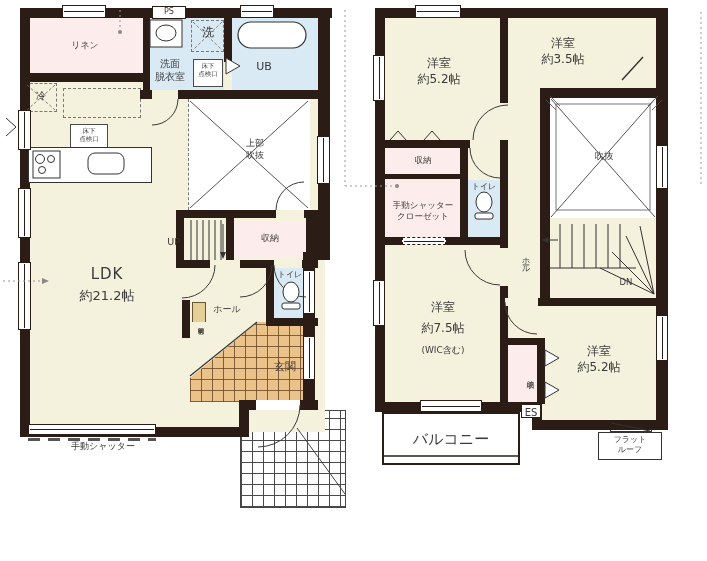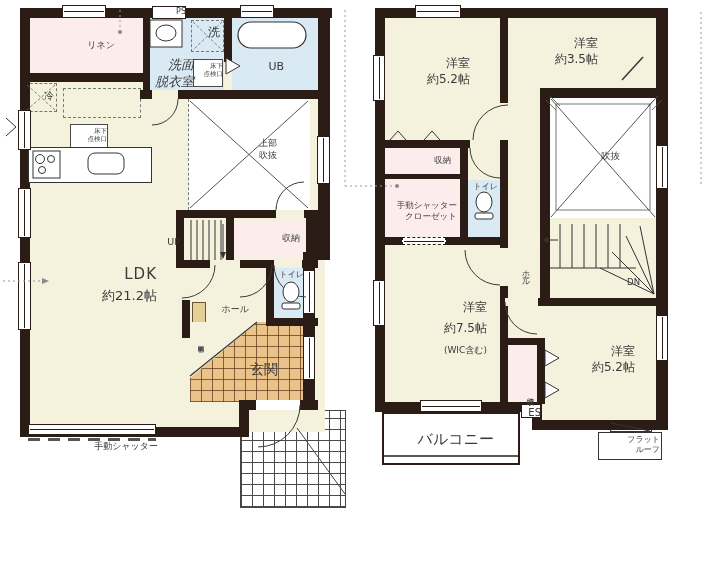--- a/index.html
+++ b/index.html
@@ -7,21 +7,21 @@
     font-family:"DejaVu Sans","Liberation Sans",sans-serif;}
   .r{position:absolute;z-index:1;}
   .w{position:absolute;background:#2b1d15;z-index:3;}
   .gap{position:absolute;background:#f4f1dd;z-index:4;}
   .gapw{position:absolute;background:#ffffff;z-index:4;}
   .win{position:absolute;background:#fff;border:1px solid #2b1d15;z-index:4;box-sizing:border-box;}
   .win-h::after{content:"";position:absolute;left:1px;right:1px;top:45%;border-top:1px solid #2b1d15;}
   .win-v::after{content:"";position:absolute;top:1px;bottom:1px;left:45%;border-left:1px solid #2b1d15;}
   .dashbox{position:absolute;border:1px dashed #777;box-sizing:border-box;z-index:2;}
   .whitebox{position:absolute;background:#fff;border:1px solid #4a4a4a;box-sizing:border-box;z-index:4;}
-  .lbl{position:absolute;color:#3a3a3a;text-align:right;line-height:1.3;z-index:6;white-space:nowrap;}
+  .lbl{position:absolute;color:#3a3a3a;text-align:center;line-height:1.3;z-index:6;white-space:nowrap;}
   .lbl2{white-space:normal;}
   .vlbl{writing-mode:vertical-rl;text-orientation:upright;white-space:normal;letter-spacing:0px;}
   .tile{position:absolute;z-index:1;background-color:#ebc289;
     background-image:repeating-linear-gradient(0deg,rgba(95,62,30,.75) 0 1px,transparent 1px 11px),
                      repeating-linear-gradient(90deg,rgba(95,62,30,.75) 0 1px,transparent 1px 11px);}
   .porch{position:absolute;z-index:0;background-color:#fff;border:1px solid #444;box-sizing:border-box;
     background-image:repeating-linear-gradient(0deg,#4a4a4a 0 1px,transparent 1px 11px),
                      repeating-linear-gradient(90deg,#4a4a4a 0 1px,transparent 1px 11px);}
   .shutter{position:absolute;z-index:6;height:3px;
     background:repeating-linear-gradient(90deg,#555 0 12px,transparent 12px 20px);}
@@ -92,31 +92,31 @@
     <div class="win win-v" style="left:303px;top:270px;width:12px;height:44px;"></div>
     <div class="win win-v" style="left:303px;top:336px;width:12px;height:44px;"></div>
     <div class="win win-h" style="left:28px;top:424px;width:128px;height:11px;"></div>
     <div class="shutter" style="left:28px;top:438px;width:128px;"></div>
     <div class="whitebox" style="left:152px;top:6px;width:34px;height:13px;border-color:#2b1d15;z-index:4;"></div>
 
     <div class="lbl" style="left:55px;top:40px;width:60px;font-size:9px;">リネン</div>
     <div class="lbl" style="left:28px;top:89px;width:26px;font-size:10px;">冷</div>
     <div class="lbl" style="left:196px;top:25px;width:24px;font-size:12px;">洗</div>
     <div class="lbl" style="left:152px;top:7px;width:34px;font-size:8px;z-index:7;">PS</div>
-    <div class="lbl lbl2" style="left:146px;top:57px;width:48px;font-size:13px;font-style:italic;"><span>洗面</span><br><span>脱衣室</span></div>
+    <div class="lbl lbl2" style="left:146px;top:57px;width:48px;font-size:10px;"><span>洗面</span><br><span>脱衣室</span></div>
     <div class="lbl lbl2" style="left:71px;top:127px;width:36px;font-size:6.5px;z-index:7;"><span>床下</span><br><span>点検口</span></div>
     <div class="lbl lbl2" style="left:193px;top:62px;width:30px;font-size:6.5px;z-index:7;"><span>床下</span><br><span>点検口</span></div>
     <div class="lbl" style="left:244px;top:60px;width:40px;font-size:11px;">UB</div>
     <div class="lbl lbl2" style="left:233px;top:138px;width:44px;font-size:9px;"><span>上部</span><br><span>吹抜</span></div>
     <div class="lbl" style="left:152px;top:236px;width:28px;font-size:9.5px;text-align:right;">UP</div>
     <div class="lbl" style="left:240px;top:233px;width:60px;font-size:9px;">収納</div>
     <div class="lbl" style="left:276px;top:270px;width:28px;font-size:8px;">トイレ</div>
     <div class="lbl" style="left:205px;top:304px;width:44px;font-size:9px;">ホール</div>
     <div class="lbl vlbl" style="left:193px;top:304px;width:12px;height:37px;font-size:6px;z-index:7;">玄関収納</div>
-    <div class="lbl" style="left:240px;top:360px;width:38px;font-size:14px;">玄関</div>
+    <div class="lbl" style="left:266px;top:360px;width:38px;font-size:11px;">玄関</div>
     <div class="lbl lbl2" style="left:57px;top:264px;width:100px;"><span style="font-size:15px;letter-spacing:1px;">LDK</span><br><span style="font-size:13px;">約21.2帖</span></div>
     <div class="lbl" style="left:48px;top:441px;width:110px;font-size:9px;">手動シャッター</div>
   </div>
 
   <div>
 
     <div class="r" style="left:380px;top:13px;width:283px;height:399px;background:#f4f1dd;"></div>
     <div class="r" style="left:540px;top:400px;width:118px;height:22px;background:#f4f1dd;"></div>
 
     <div class="r" style="left:385px;top:148px;width:75px;height:26px;background:#fdecec;"></div>

